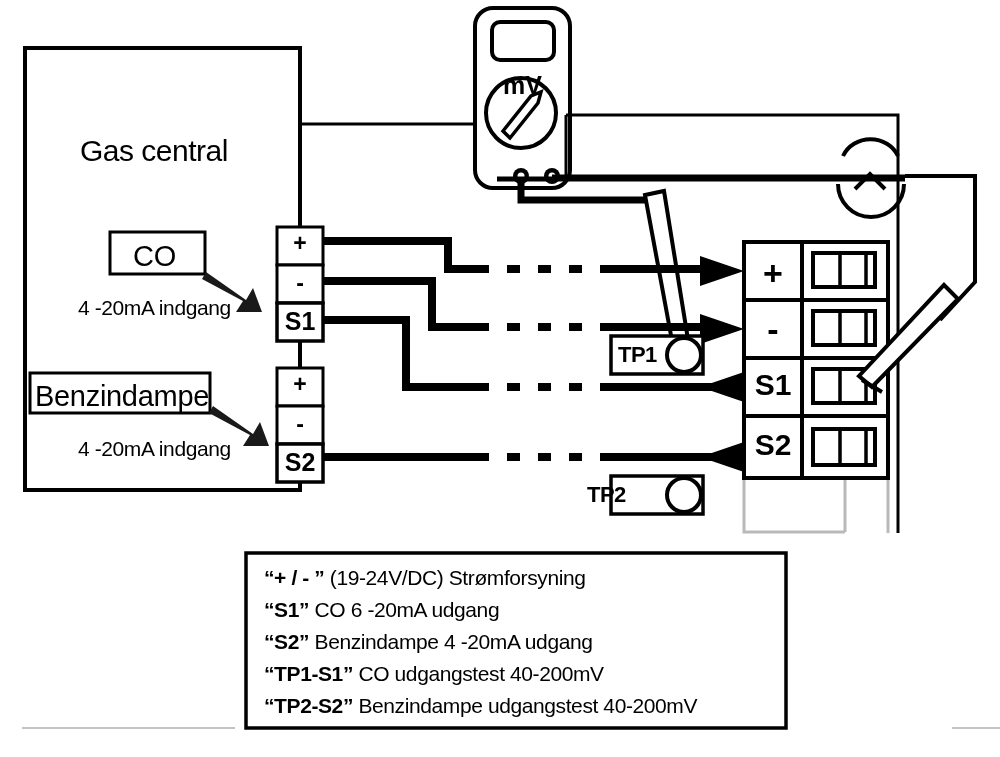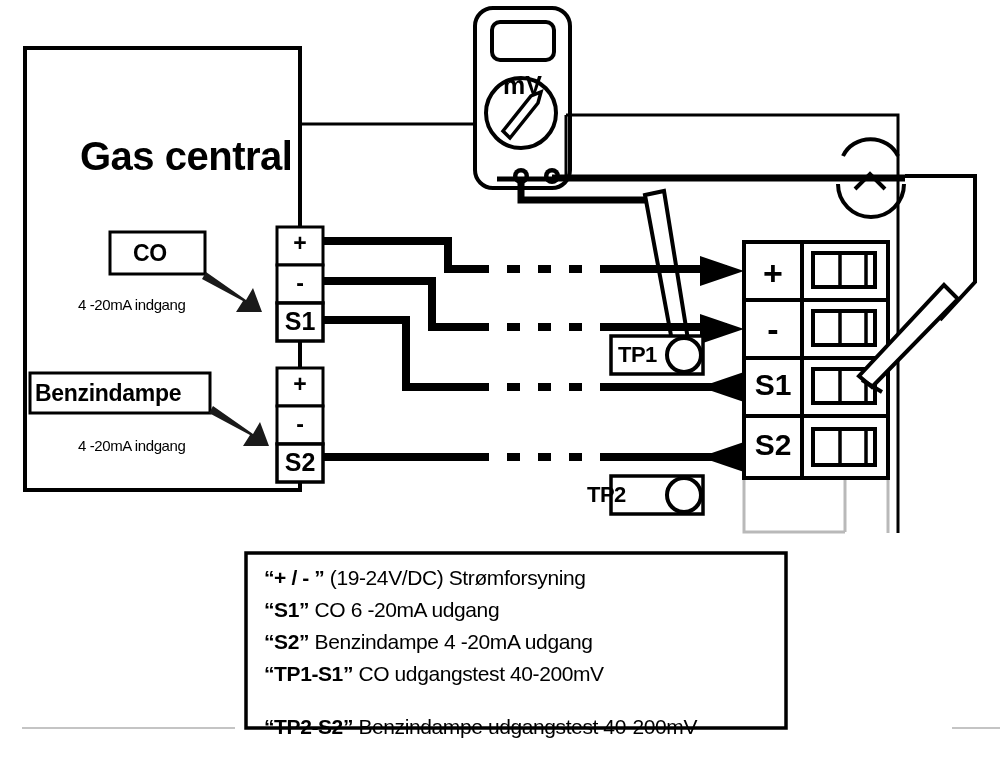--- a/index.html
+++ b/index.html
@@ -26,31 +26,31 @@
     width: 1000px;
     height: 757px;
   }
   .txt {
     position: absolute;
     white-space: nowrap;
     color: #000;
     line-height: 1;
   }
   .title-gc {
-    font-size: 40px;
-    font-weight: bold;
+    font-size: 30px;
+    font-weight: normal;
     letter-spacing: -0.5px;
   }
   .box-label {
-    font-size: 23px;
-    font-weight: bold;
+    font-size: 29px;
+    font-weight: normal;
     letter-spacing: -0.3px;
   }
   .small-note {
-    font-size: 15px;
+    font-size: 21px;
     letter-spacing: -0.4px;
   }
   .term-lbl {
     font-size: 23px;
     font-weight: bold;
     text-align: center;
   }
   .term-lbl-big {
     font-size: 30px;
     font-weight: bold;
@@ -282,18 +282,18 @@
     <span>CO 6 -20mA udgang</span>
   </div>
   <div class="legend-line" style="left:264px; top:630px;">
     <b>“S2”</b>
     <span>Benzindampe 4 -20mA udgang</span>
   </div>
   <div class="legend-line" style="left:264px; top:662px;text-align:center;">
     <b>“TP1-S1”</b>
     <span>CO udgangstest 40-200mV</span>
   </div>
-  <div class="legend-line" style="left:264px; top:694px;margin-top:21px;">
+  <div class="legend-line" style="left:264px; top:694px;">
     <b>“TP2-S2”</b>
     <span>Benzindampe udgangstest 40-200mV</span>
   </div>
 
 </div>
 
 </body></html>

